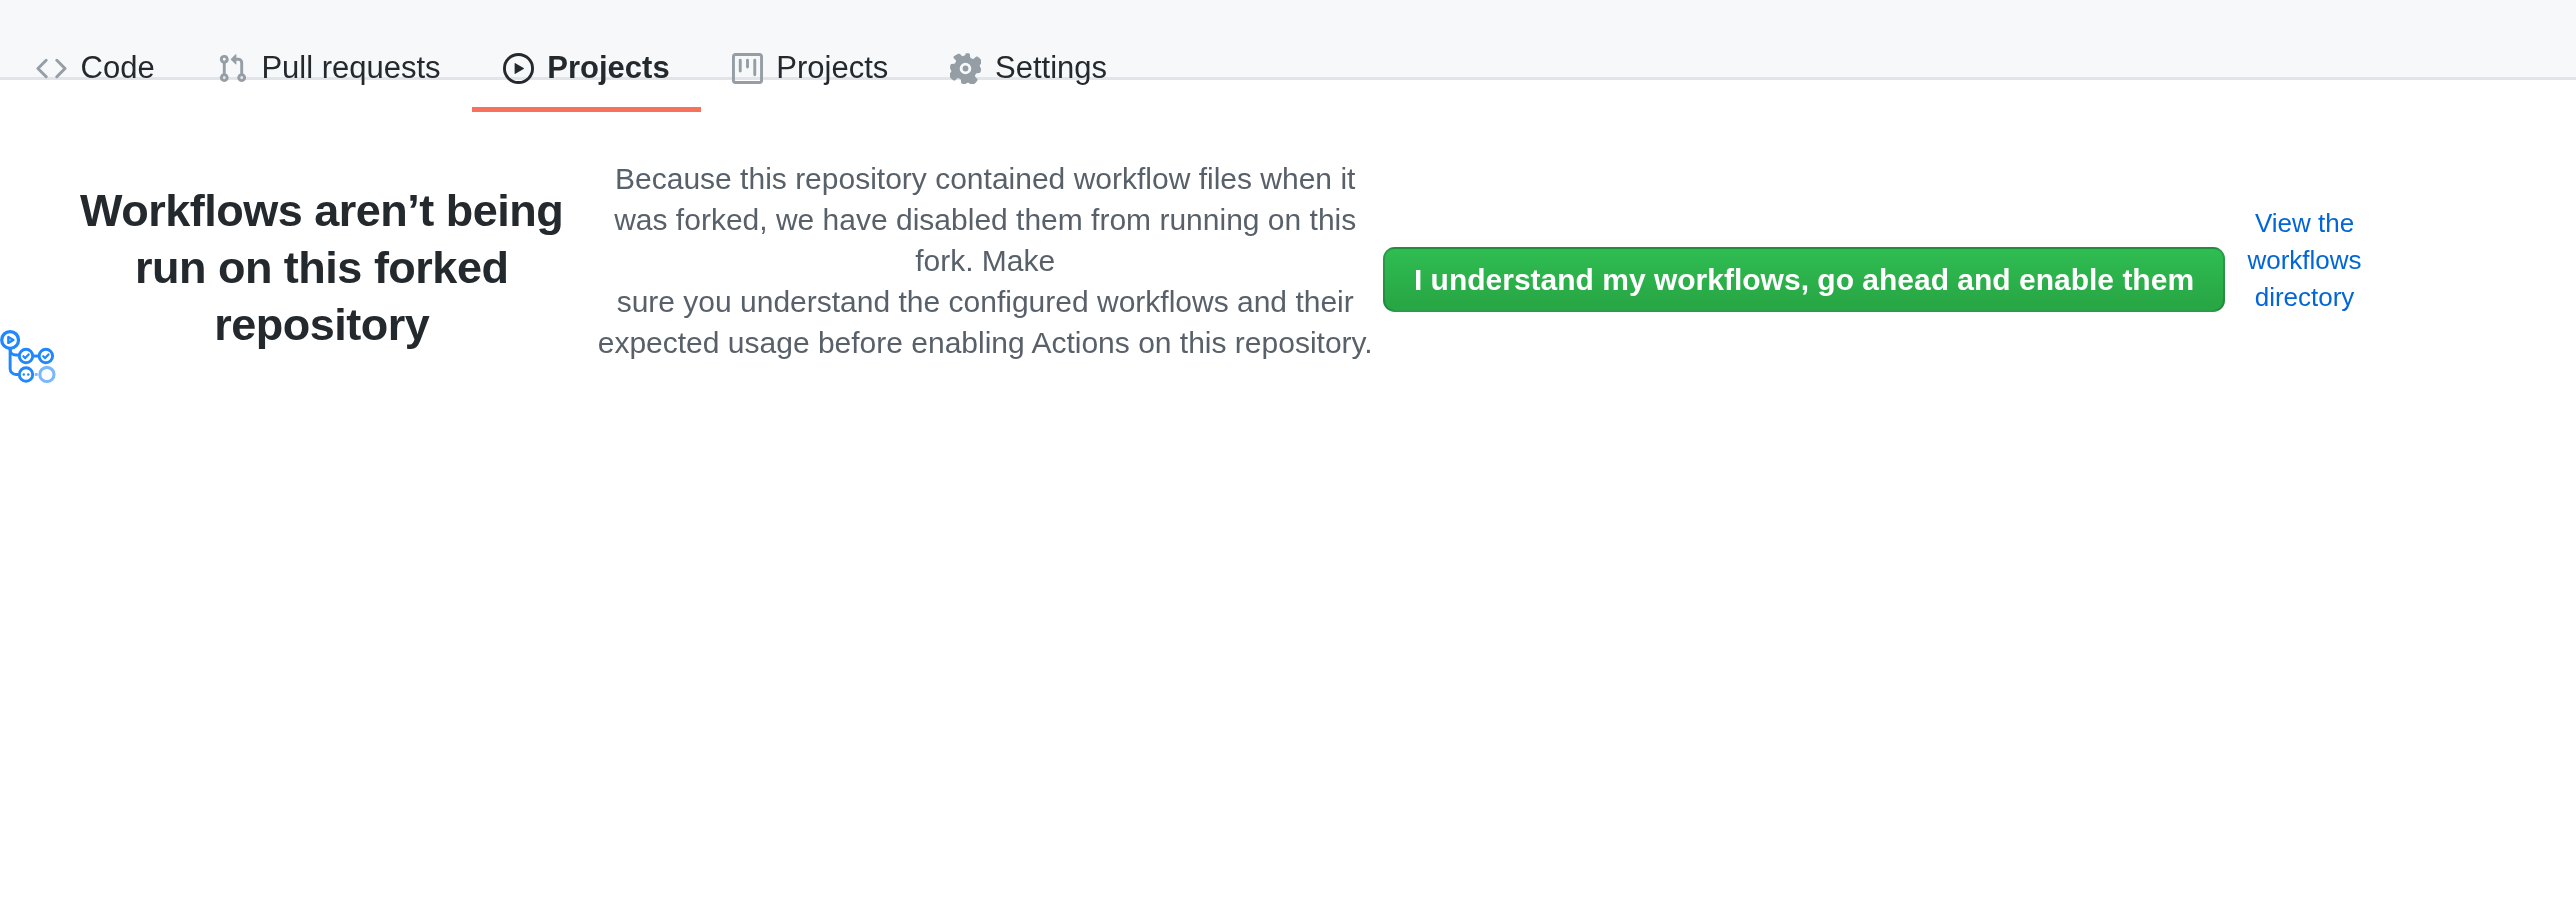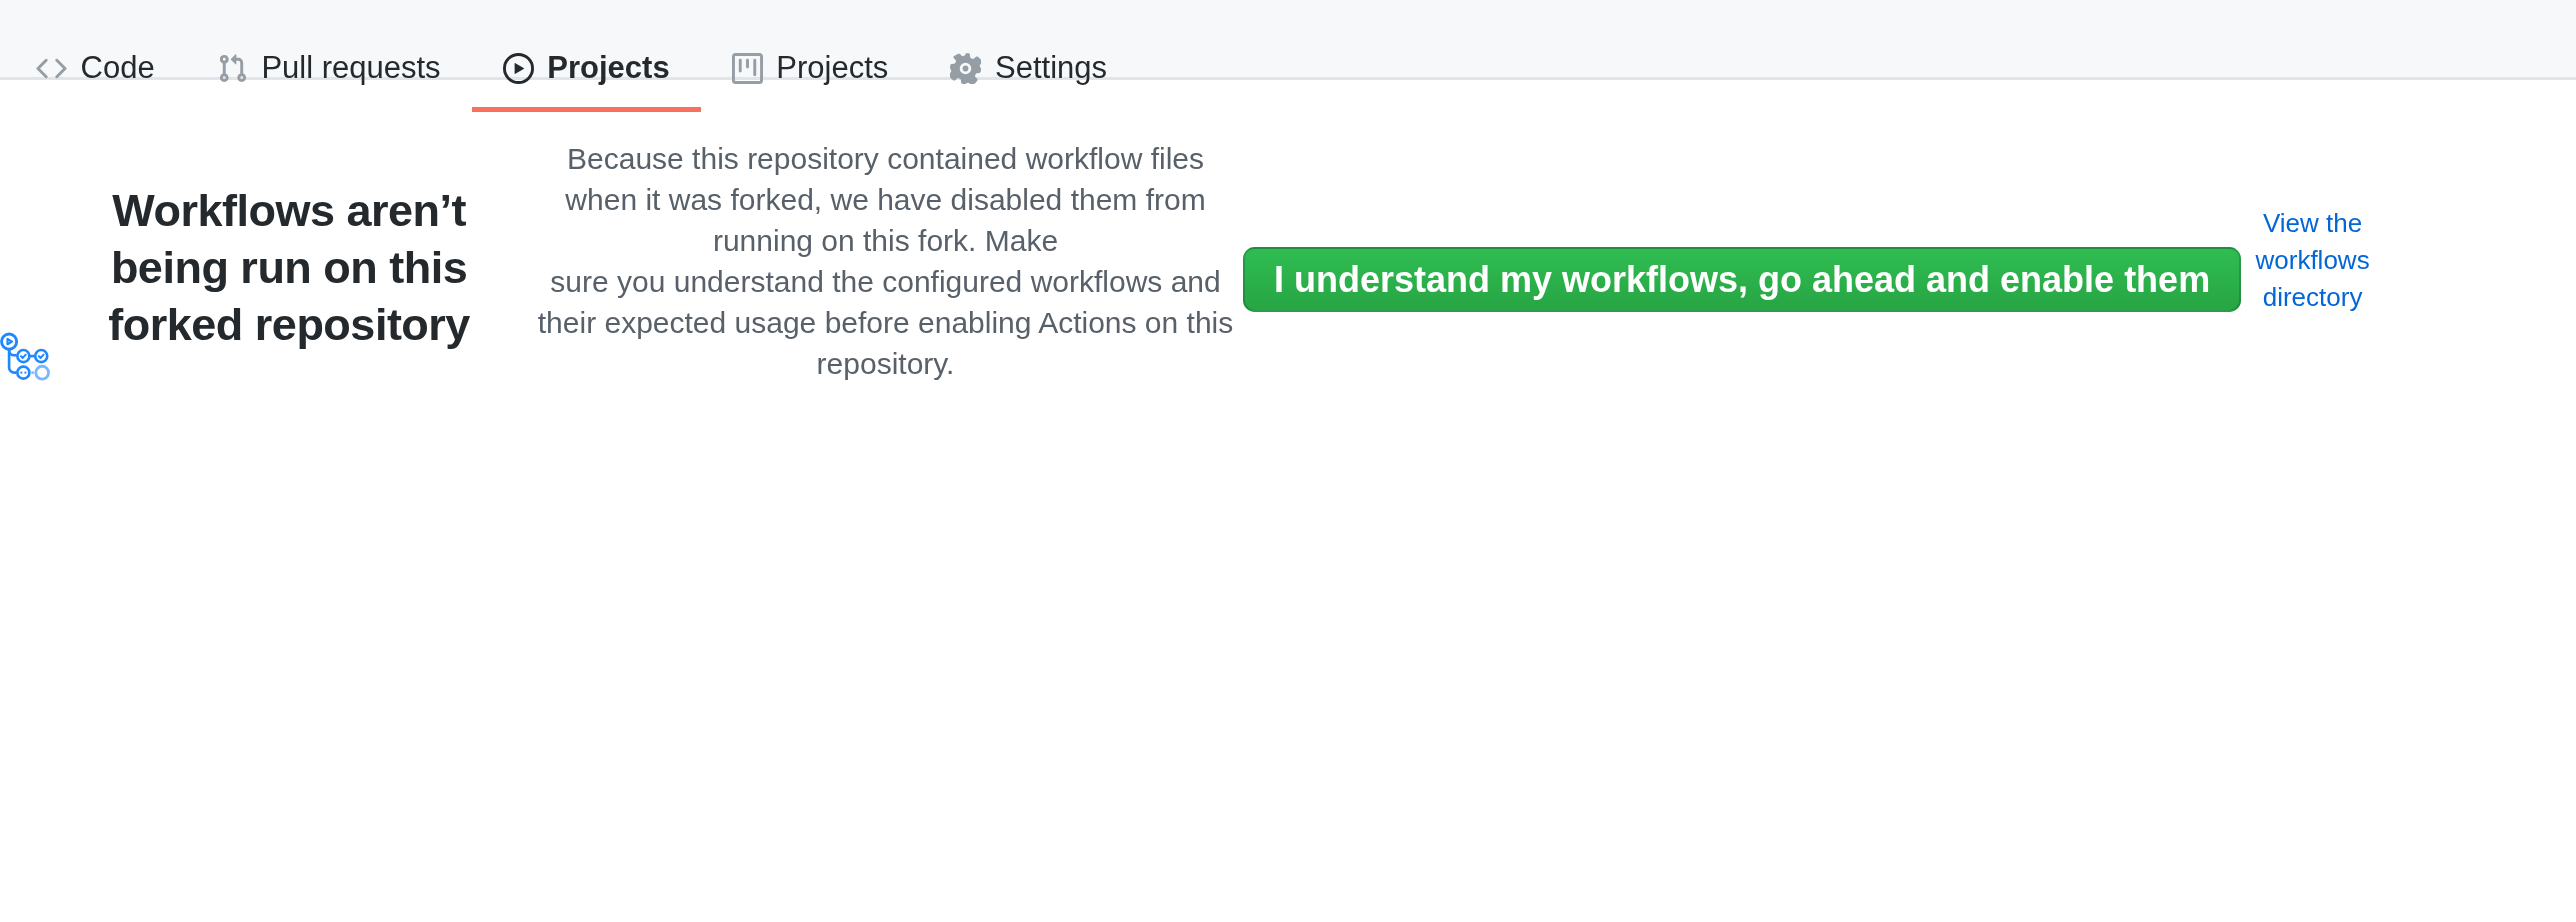--- a/index.html
+++ b/index.html
@@ -56,21 +56,21 @@
     margin-top: 29px;
     font-size: 30px;
     line-height: 41px;
     color: #586069;
   }
   .enable-btn {
     margin-top: 67px;
     display: inline-block;
     padding: 11px 29px;
     font-family: inherit;
-    font-size: 36px;
+    font-size: 30px;
     font-weight: 700;
     line-height: 39px;
     color: #ffffff;
     background-color: #28a745;
     background-image: linear-gradient(180deg, #2fbd52 0%, #28a745 90%);
     border: 2px solid rgba(27, 31, 35, 0.2);
     border-radius: 11.7px;
     cursor: pointer;
     white-space: nowrap;
   }

